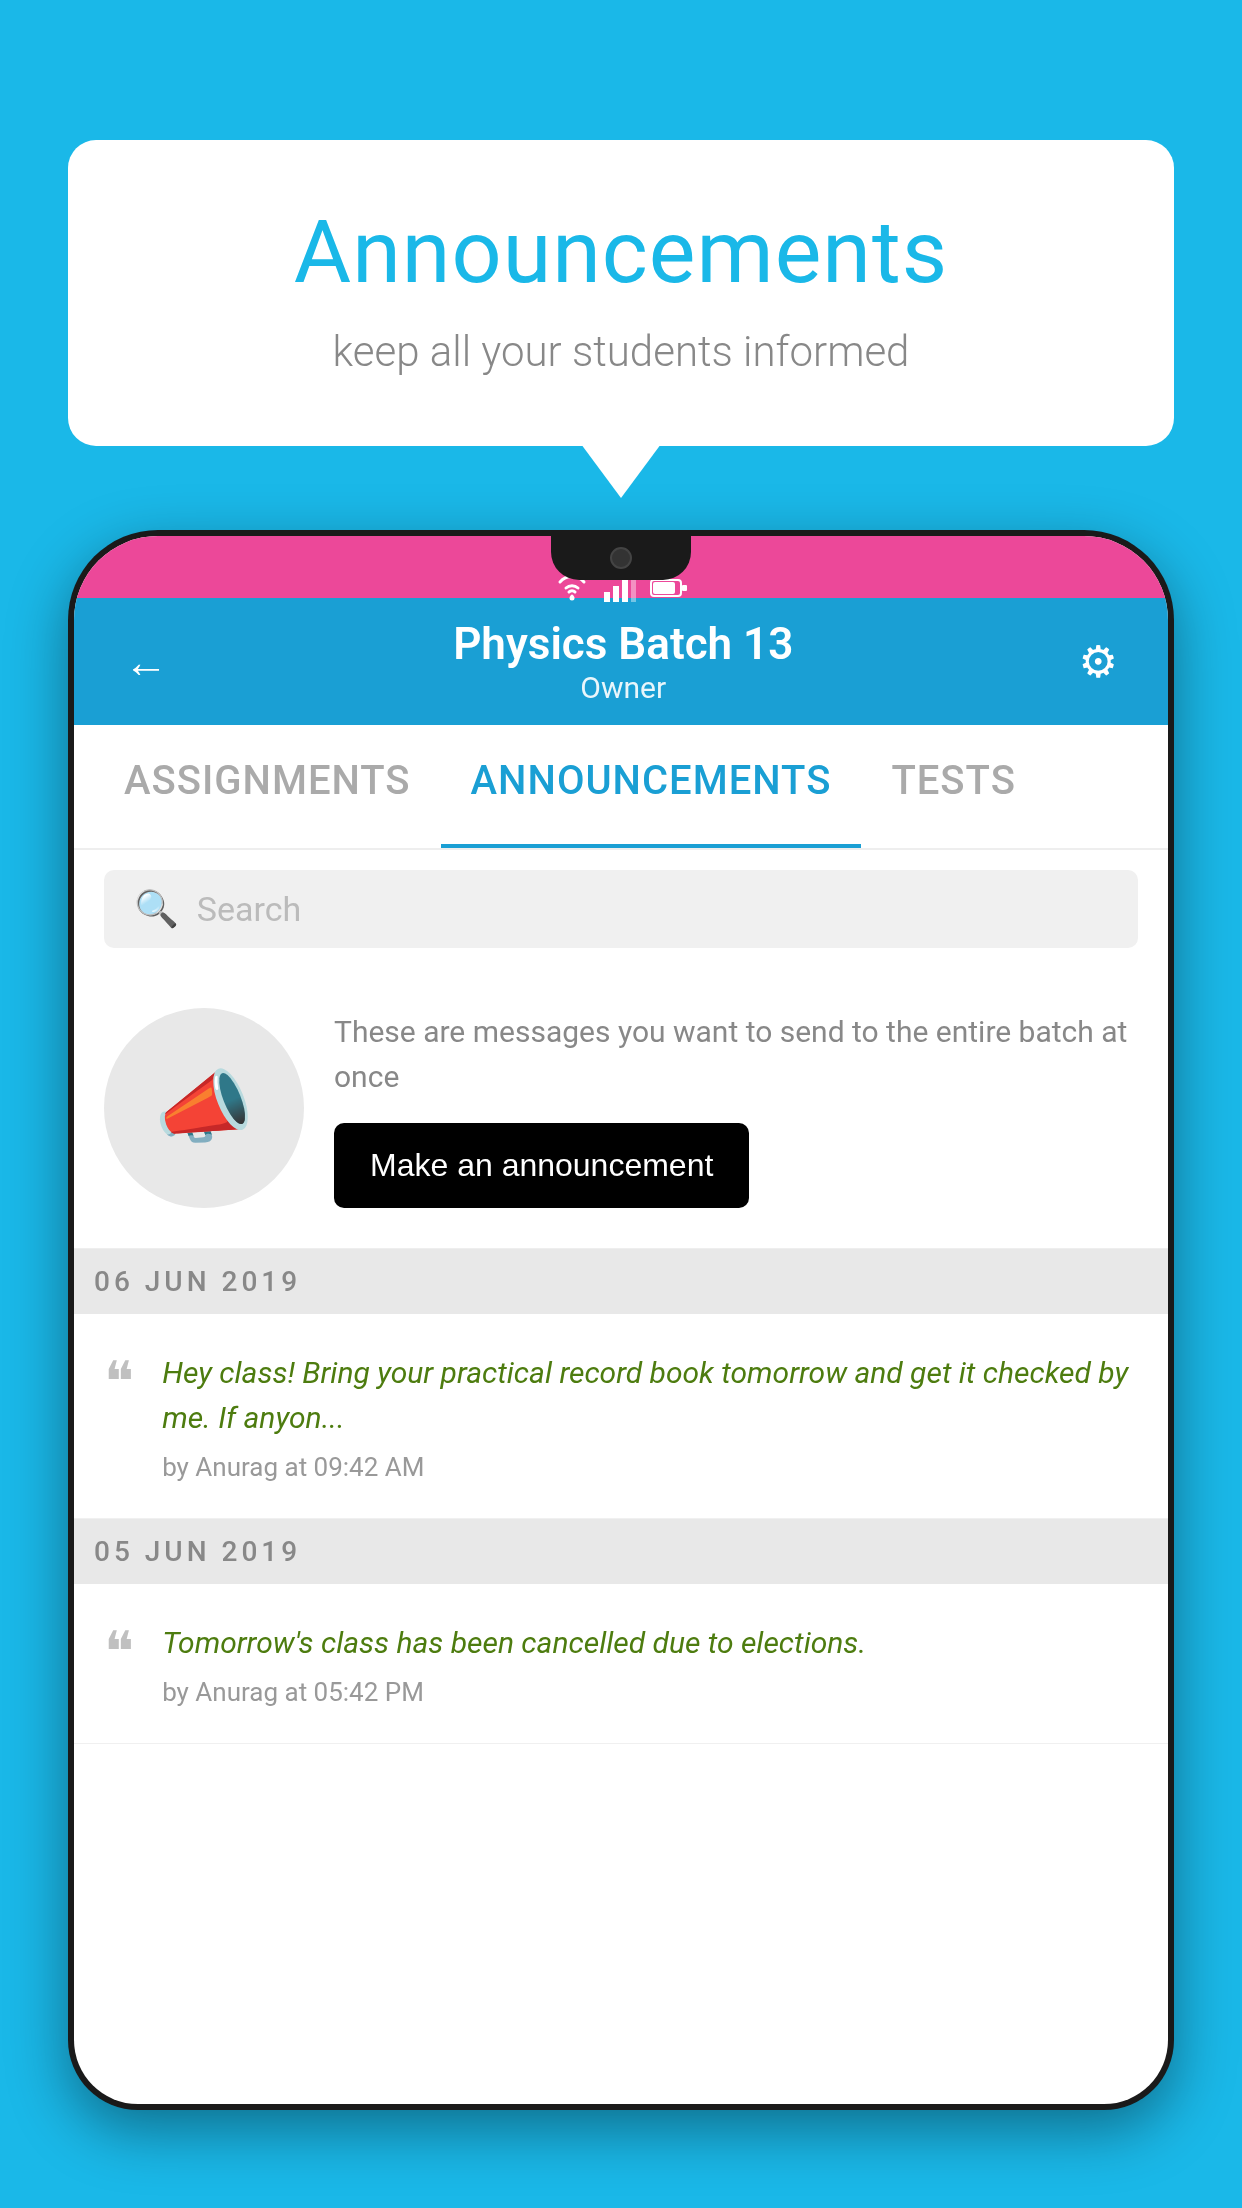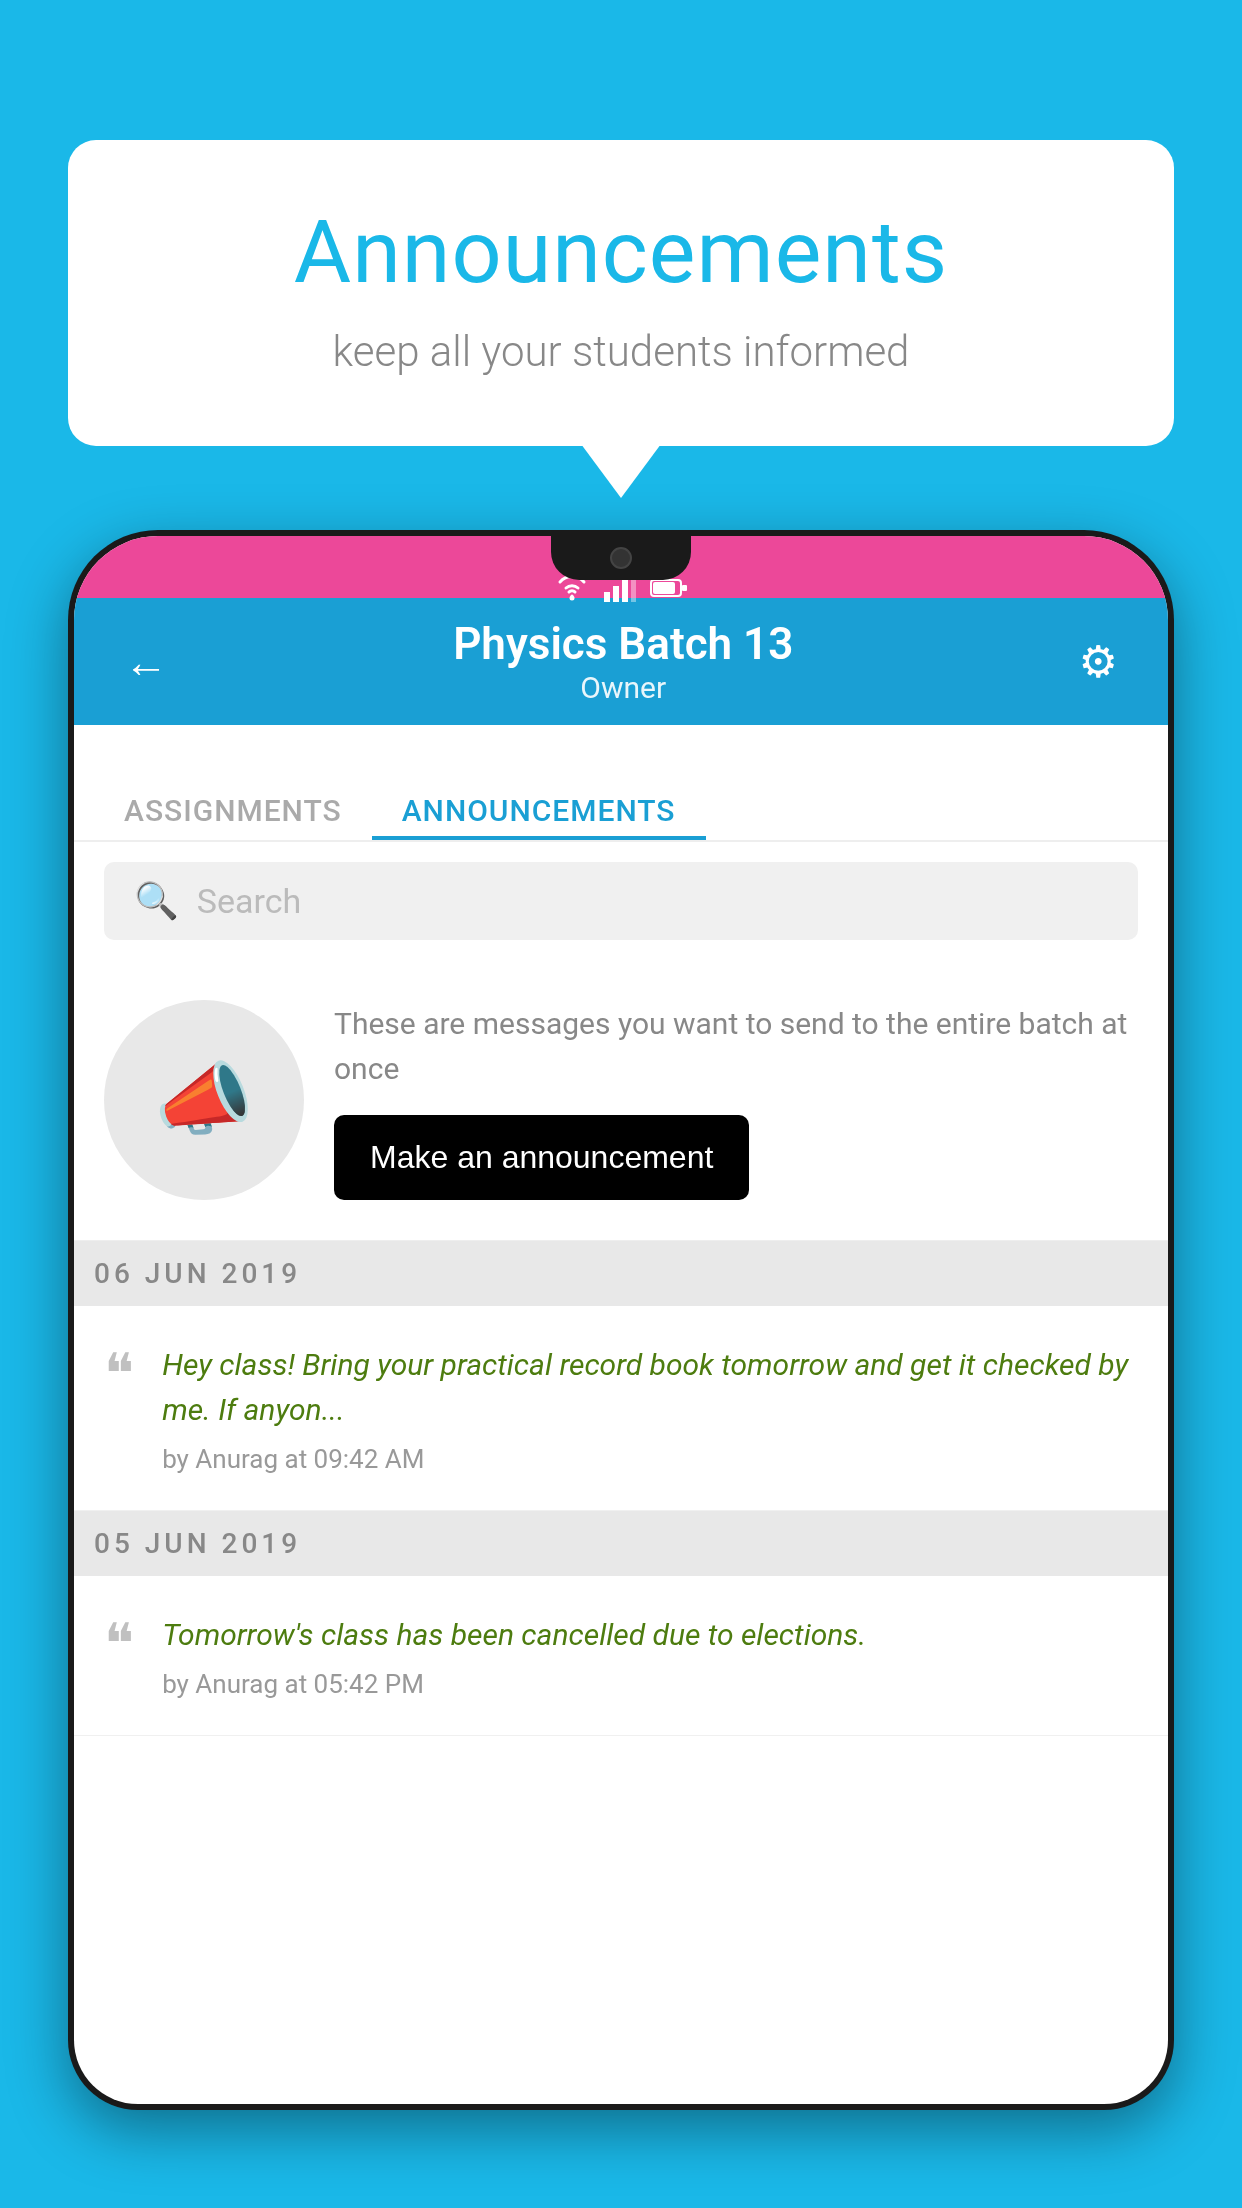--- a/index.html
+++ b/index.html
@@ -177,28 +177,27 @@
 
     
     .tabs-bar {
       background: white;
       display: flex;
       border-bottom: 2px solid #eee;
       padding: 0 20px;
     }
 
     .tab {
-      padding: 32px 30px 12px;
-      font-size: 30px;
+      padding: 32px 30px 44px;
+      font-size: 40px;
       font-weight: 500;
       color: #aaa;
       letter-spacing: 1px;
       cursor: pointer;
       position: relative;
-      margin-top: 36px;
     }
 
     .tab.active {
       color: #1a9fd4;
     }
 
     .tab.active::after {
       content: '';
       position: absolute;
       bottom: 0;
@@ -380,20 +379,23 @@
         <span class="gear-icon">⚙</span>
       </div>
 
       <div class="tabs-bar">
         <div class="tab">
           <span>ASSIGNMENTS</span>
         </div>
         <div class="tab active">
           <span>ANNOUNCEMENTS</span>
         </div>
+        <div class="tab">
+          <span>TESTS</span>
+        </div>
       </div>
 
       <div class="search-container">
         <div class="search-bar">
           <span class="search-icon">🔍</span>
           <span class="search-text">Search</span>
         </div>
       </div>
 
       <div class="promo-block">

